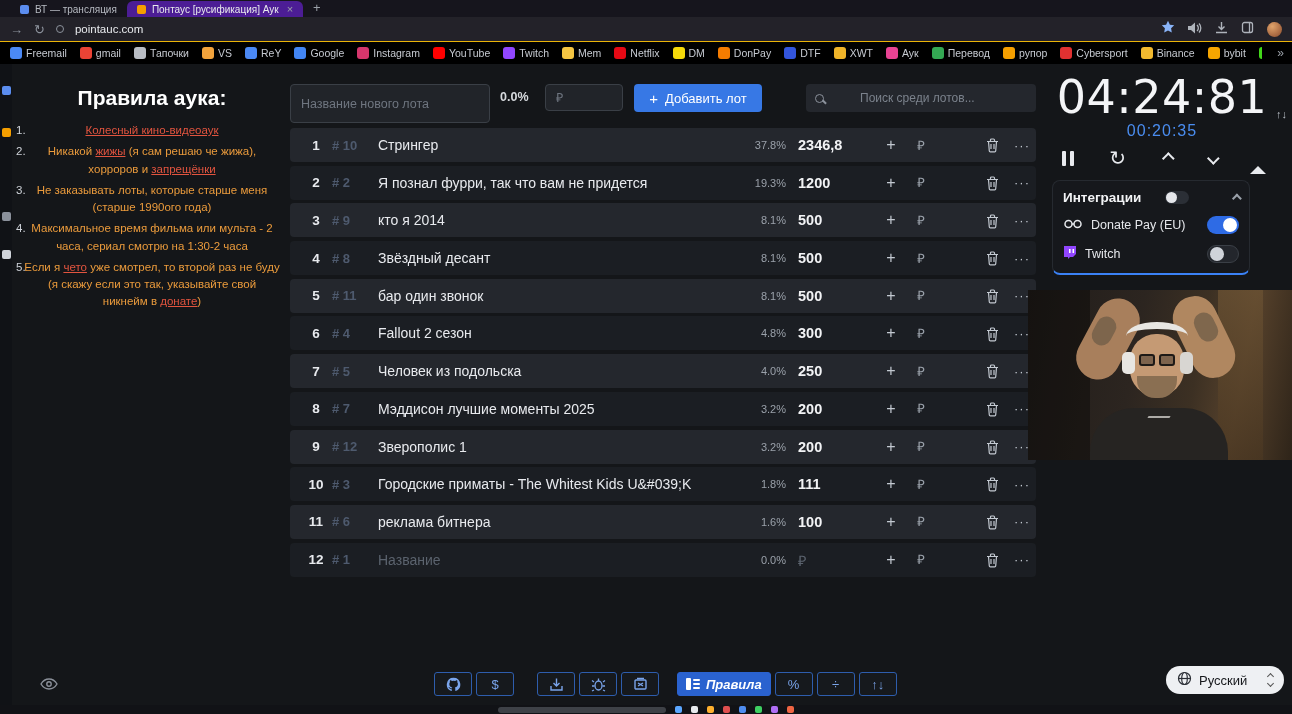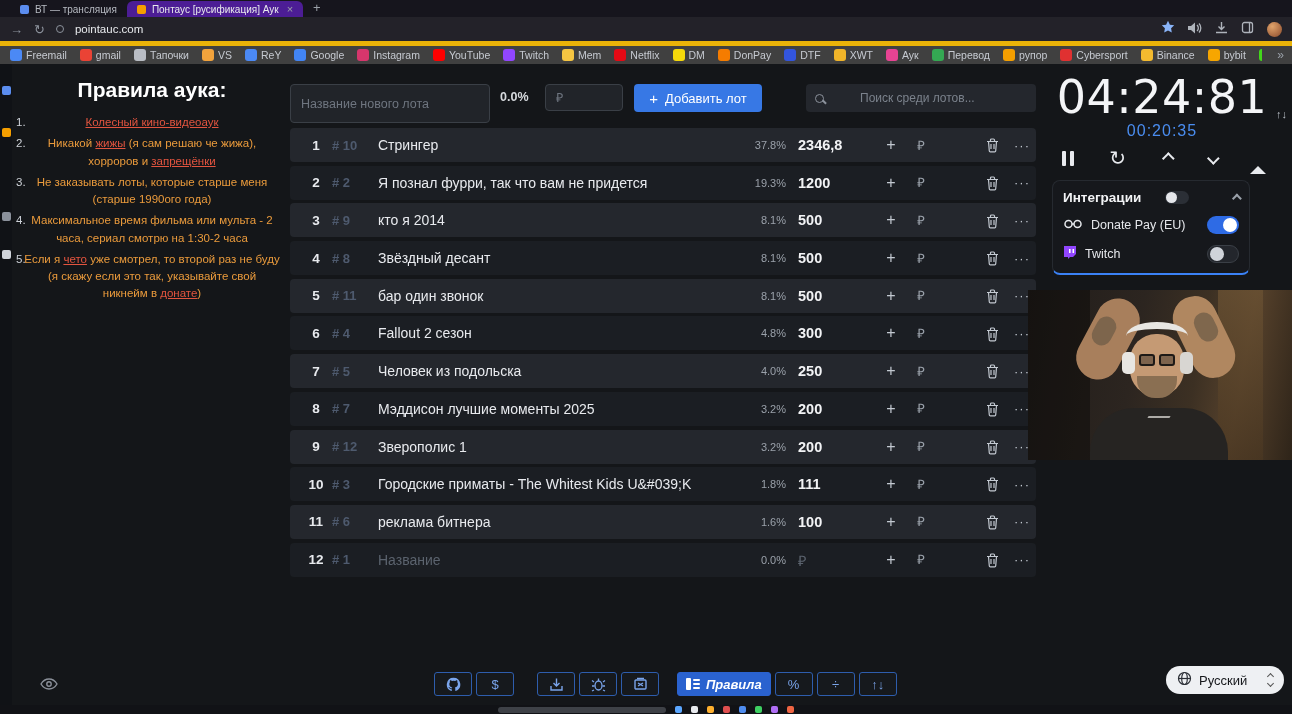--- a/index.html
+++ b/index.html
@@ -21,37 +21,37 @@
   .addressbar { position:absolute; top:17px; left:0; width:100%; height:24px; background:#232229;
                 display:flex; align-items:center; gap:11px; padding:0 10px; }
   .nav-ico { color:#8b919b; font-size:13px; line-height:1; }
   .site-dot { width:8px; height:8px; border:1.3px solid #8b919b; border-radius:50%; }
   .url-text { color:#e8eaed; font-size:11.5px; }
   .abar-spacer { flex:1; }
   .abar-right { display:flex; align-items:center; gap:13px; }
   .avatar { width:15px; height:15px; border-radius:50%;
             background:radial-gradient(circle at 35% 30%, #e0a36b, #8a4a2b); }
 
-  .bookmarksbar { position:absolute; top:41px; left:0; width:100%; height:23px; background:#404040;
-                  border-top:5px solid #eab308; display:flex; align-items:center; padding:0 10px; }
+  .bookmarksbar { position:absolute; top:41px; left:0; width:100%; height:23px; background:#000000;
+                  border-top:1px solid #eab308; display:flex; align-items:center; padding:0 10px; }
   .bm-items { display:flex; align-items:center; gap:13px; overflow:hidden; flex:1; margin-right:20px; }
   .bm { display:flex; align-items:center; gap:4px; flex:0 0 auto; }
   .bm-ico { width:12px; height:12px; border-radius:3px; }
   .bm-label { font-size:10.5px; color:#c6cad1; white-space:nowrap; }
   .bm-overflow { position:absolute; right:8px; color:#9aa0a8; font-size:12px; }
 
   
   .page { position:absolute; top:64px; left:0; width:1292px; height:641px; background:#141619; }
 
   .left-strip { position:absolute; left:0; top:0; width:12px; height:100%; background:#101216; }
   .strip-ico { position:absolute; left:2px; width:9px; height:9px; border-radius:2px; }
 
   
   .rules-panel { position:absolute; left:18px; top:14px; width:268px; text-align:center; }
-  .rules-title { font-size:21px; font-weight:700; color:#ffffff; margin-bottom:12px; }
+  .rules-title { font-size:21px; font-weight:700; color:#ffffff; margin-bottom:12px;margin-top:8px; }
   .rules-list { list-style:none; }
   .rules-list li { position:relative; font-size:11.5px; line-height:1.5; color:#eb9b3c; margin-bottom:4px; padding:0 6px; }
   .rule-num { position:absolute; left:-2px; top:0; color:#cfd3d9; }
   .rule-link { color:#e2543f; text-decoration:underline; }
 
   
   .tinput { background:#212429; border:1px solid #3a3f46; border-radius:4px; color:#e5e7eb;
             font-size:12.5px; padding:0 10px; outline:none; }
   .tinput::placeholder { color:#6f7680; }
   .in-name { position:absolute; left:290px; top:20px; width:200px; height:39px; }

